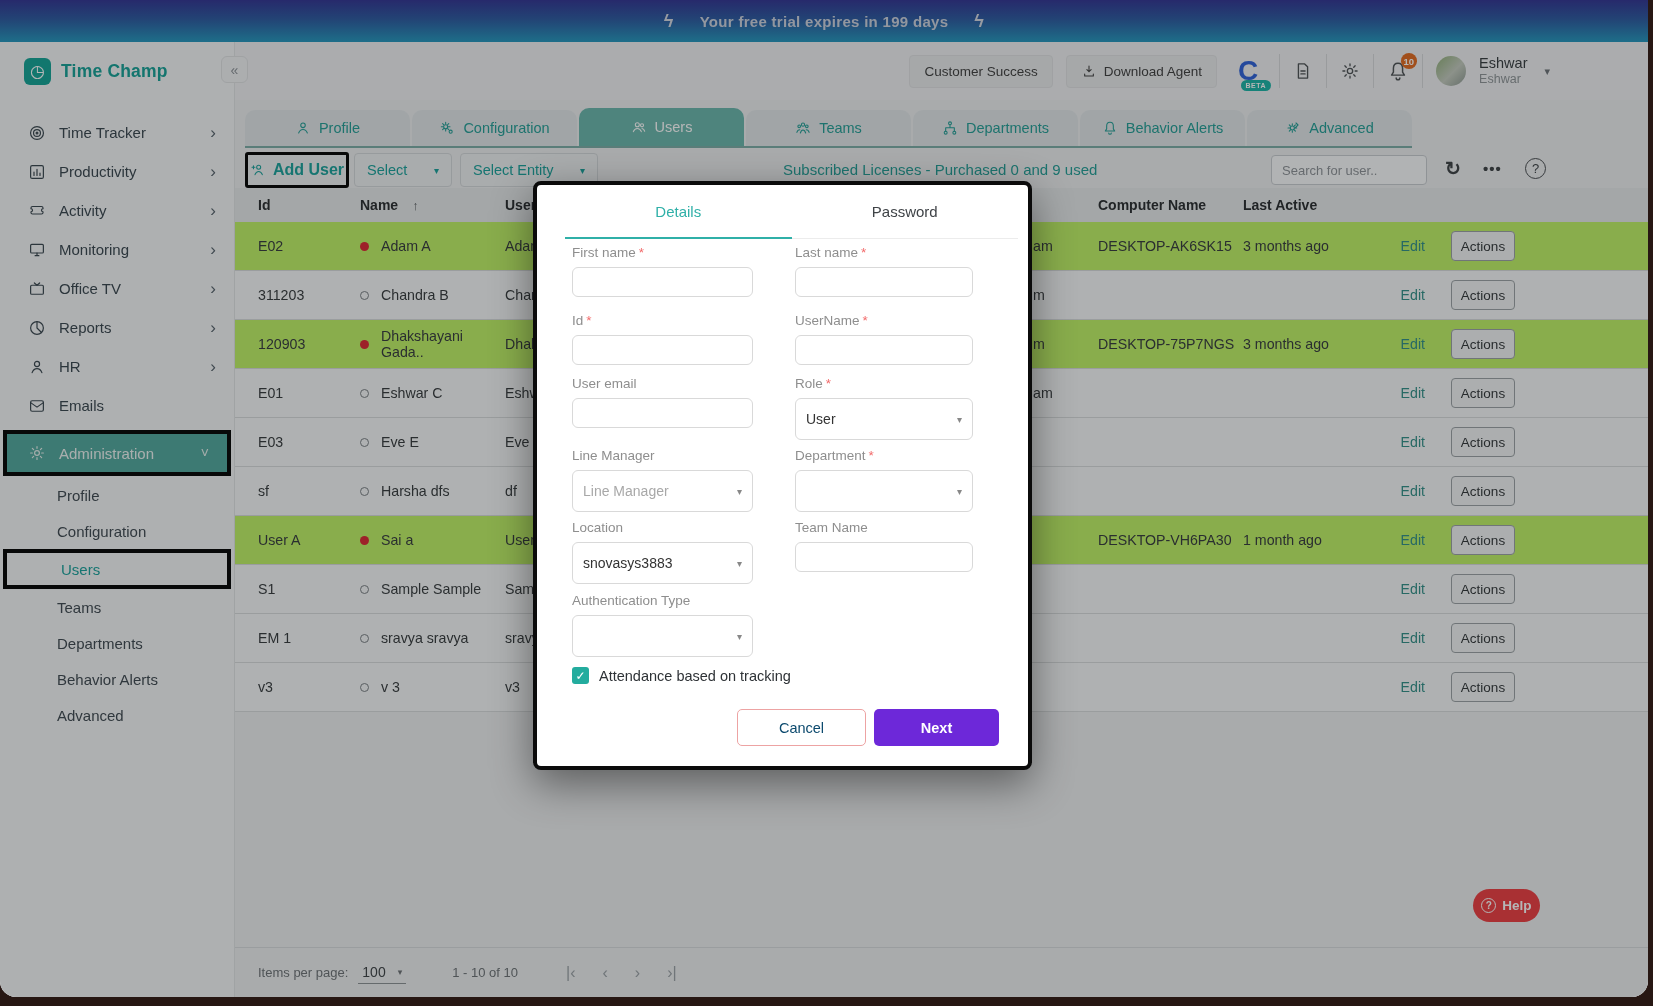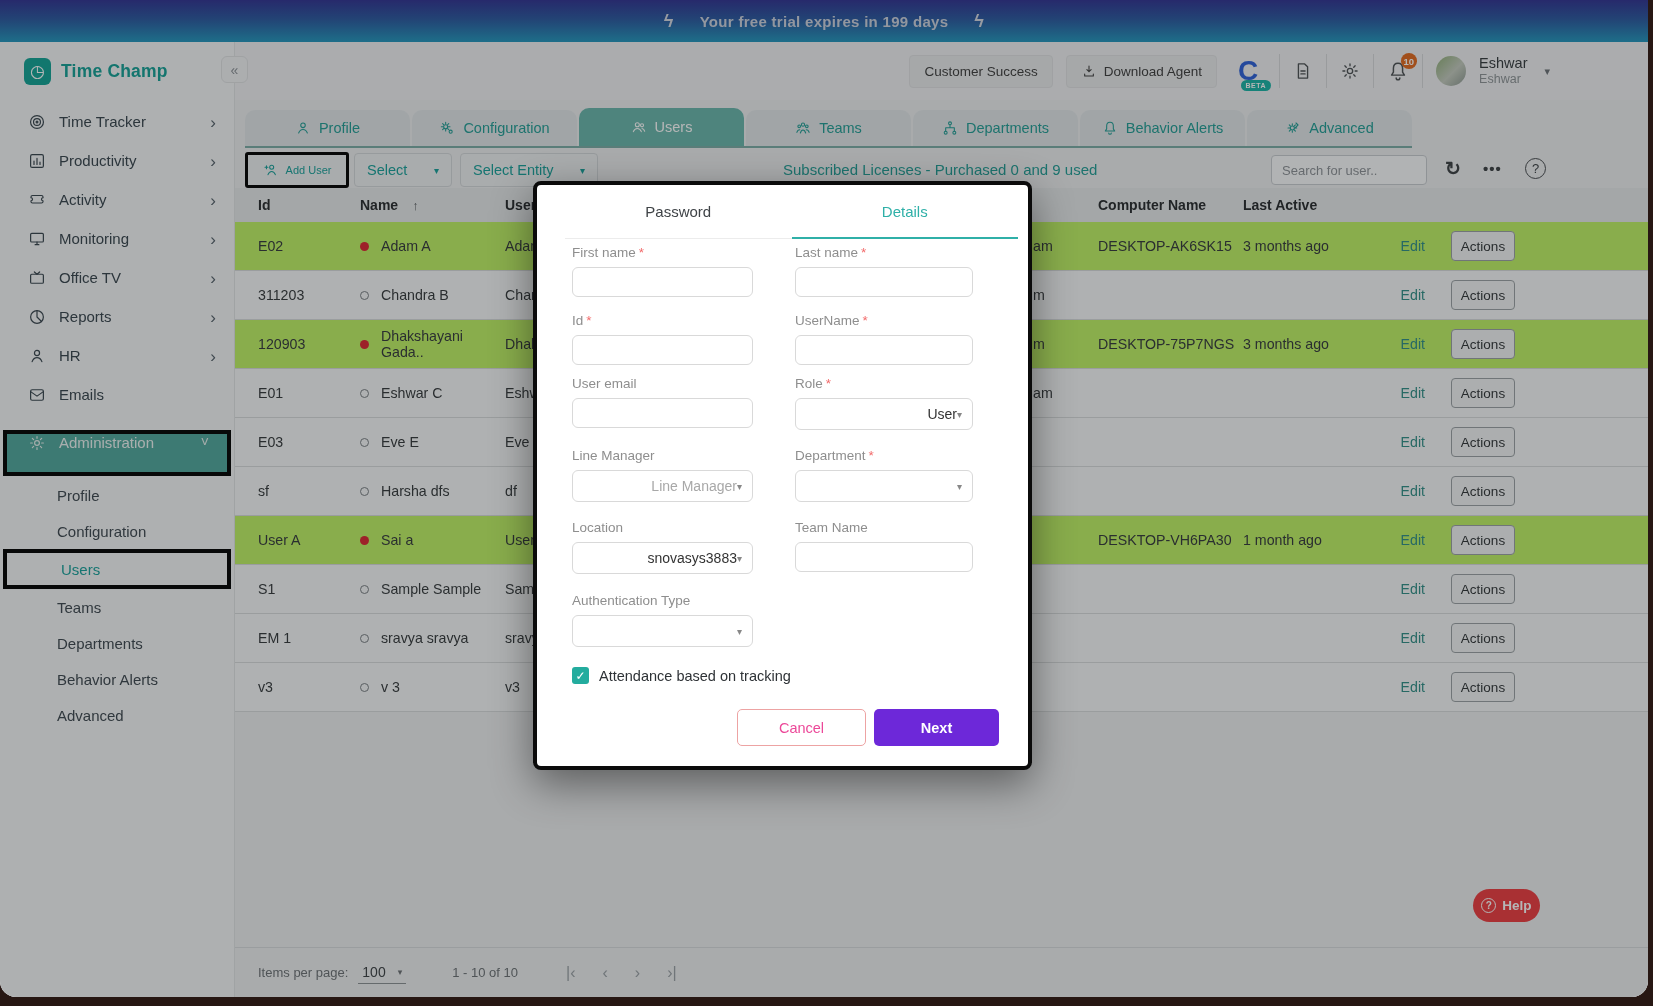--- a/index.html
+++ b/index.html
@@ -19,21 +19,21 @@
   .sidebar { position:absolute; left:0; top:42px; width:235px; bottom:0;
              background:#f5f6f8; border-right:1px solid #e1e3e5; }
   .logo-row { height:58px; display:flex; align-items:center; padding-left:24px; gap:10px; }
   .logo-badge { width:27px; height:27px; background:#10a396; border-radius:6px;
                 color:#fff; font-size:17px; display:flex; align-items:center; justify-content:center; }
   .brand-name { color:#12a096; font-size:17.5px; font-weight:bold; letter-spacing:.2px; }
   .collapse-btn { position:absolute; left:221px; top:56px; width:27px; height:27px; z-index:5;
                   background:#f2f3f5; border:1px solid #e0e2e4; border-radius:6px;
                   color:#8a9096; font-size:14px; display:flex; align-items:center; justify-content:center; }
   .nav { padding-top:13px; }
-  .ni { height:39px; display:flex; padding:0 18px 0 28px; gap:13px;
+  .ni { height:39px; display:flex; align-items:center; padding:0 18px 0 28px; gap:13px;
         color:#36434c; font-size:15px; }
   .ni .svgi { color:#36434c; }
   .ni .lbl { flex:1; }
   .chev { color:#55606a; font-size:17px; }
   .ni-admin { height:46px; margin:5px 3px 1px 3px; border:4px solid #000; background:#4fa79c;
               color:#eef4f3; padding-left:21px; }
   .ni-admin .svgi { color:#e8f1ef; }
   .ni-admin .chev { color:#e8f1ef; font-size:14px; }
   .sub { height:36px; display:flex; align-items:center; padding-left:57px;
          color:#3c464e; font-size:15px; }
@@ -70,22 +70,22 @@
                 border-bottom:2px solid #7aaca5; }
   .tab { width:165px; height:36px; border-radius:10px 10px 0 0; background:#e2e6e9;
          color:#1f9d95; display:flex; align-items:center; justify-content:center; gap:8px;
          font-size:14.5px; }
   .tab.active { background:#68b5ac; color:#fff; height:38px; margin-top:-2px; }
 
   
   .toolbar { position:absolute; top:108px; left:0; right:0; height:44px; }
   .add-user { position:absolute; left:10px; top:2px; height:36px; width:104px;
               border:3px solid #000; border-radius:3px; background:#eef0f2;
-              color:#16a09a; font-size:11px; display:flex; align-items:center;
-              justify-content:center; gap:7px; }
+              color:#16a09a; font-size:16px; display:flex; align-items:center;
+              justify-content:center; gap:7px;font-weight:bold; }
   .dd { position:absolute; top:3px; height:34px; background:#eef0f2; border:1px solid #d3d7da;
         border-radius:4px; color:#16a09a; font-size:14.5px; display:flex; align-items:center;
         justify-content:space-between; padding:0 12px; }
   .dd .caret { color:#16a09a; font-size:10px; }
   .dd-active { left:119px; width:98px; }
   .dd-entity { left:225px; width:138px; }
   .licenses { position:absolute; left:548px; top:11px; color:#1f9d95; font-size:15px; }
   .search { position:absolute; left:1036px; top:5px; width:156px; height:30px;
             border:1px solid #c8ccd0; border-radius:4px; background:#fafbfc;
             font-size:13px; color:#444; padding:0 10px; font-family:"Liberation Sans",sans-serif; }
@@ -139,30 +139,30 @@
   .mtab { flex:1; display:flex; align-items:center; justify-content:center; font-size:15px;
           color:#3f4347; }
   .mtab.active { color:#2fb0a8; border-bottom:2px solid #2fb0a8; margin-bottom:-1px; }
   .field { position:absolute; }
   .fc1 { left:35px; width:181px; }
   .fc2 { left:258px; width:178px; }
   .flabel { font-size:13.5px; color:#8e8e8e; margin-bottom:7px; }
   .req { color:#f26a6a; margin-left:3px; }
   .finput { width:100%; height:30px; border:1px solid #d9d9d9; border-radius:6px; padding:0 10px;
             font-size:14px; color:#333; font-family:"Liberation Sans",sans-serif; background:#fff; }
-  .fselect { width:100%; height:32px; border:1px solid #d9d9d9; border-radius:6px; padding:0 10px;
-             font-size:14px; color:#333; display:flex; align-items:center; justify-content:flex-end; }
+  .fselect { width:100%; height:42px; border:1px solid #d9d9d9; border-radius:6px; padding:0 10px;
+             font-size:14px; color:#333; display:flex; align-items:center; justify-content:space-between; }
   .fselect .caret { color:#888; font-size:10px; }
   .fselect .ph { color:#a8a8a8; }
   .cb-row { position:absolute; left:35px; top:482px; display:flex; align-items:center; gap:10px; }
   .cbox { width:17px; height:17px; background:#23ac9e; border-radius:3px; color:#fff; font-size:12px;
           display:flex; align-items:center; justify-content:center; }
   .cb-lbl { font-size:14.5px; color:#2e3236; }
   .btn-cancel { position:absolute; left:200px; top:524px; width:129px; height:37px; background:#fff;
-                border:1px solid #eda3a3; border-radius:5px; color:#ec4899; font-size:14.5px; }
+                border:1px solid #eda3a3; border-radius:5px; color:#0c4a6e; font-size:14.5px; }
   .btn-next { position:absolute; left:337px; top:524px; width:125px; height:37px; background:#6d28d9;
               border:none; border-radius:5px; color:#fff; font-size:14.5px; font-weight:bold; }
 
   .svgi { width:18px; height:18px; fill:none; stroke:currentColor; stroke-width:1.6;
           stroke-linecap:round; stroke-linejoin:round; flex:0 0 auto; }
   .svgi.s20 { width:20px; height:20px; }
   .svgi.s22 { width:22px; height:22px; }
   .svgi.s16 { width:16px; height:16px; }
 </style>
 </head>
@@ -586,22 +586,22 @@
     <div class="helpfab">
       <span class="helpq">?</span>
       <span>Help</span>
     </div>
   </div>
 
   <div class="backdrop"></div>
 
   <div class="modal">
     <div class="mtabs">
+      <div class="mtab active">Details</div>
       <div class="mtab">Password</div>
-      <div class="mtab active">Details</div>
     </div>
 
     <div class="field fc1" style="top:60px">
       <div class="flabel"><span>First name</span><span class="req">*</span></div>
       <input class="finput" type="text" style="">
     </div>
     <div class="field fc1" style="top:128px">
       <div class="flabel"><span>Id</span><span class="req">*</span></div>
       <input class="finput" type="text" style="">
     </div>

